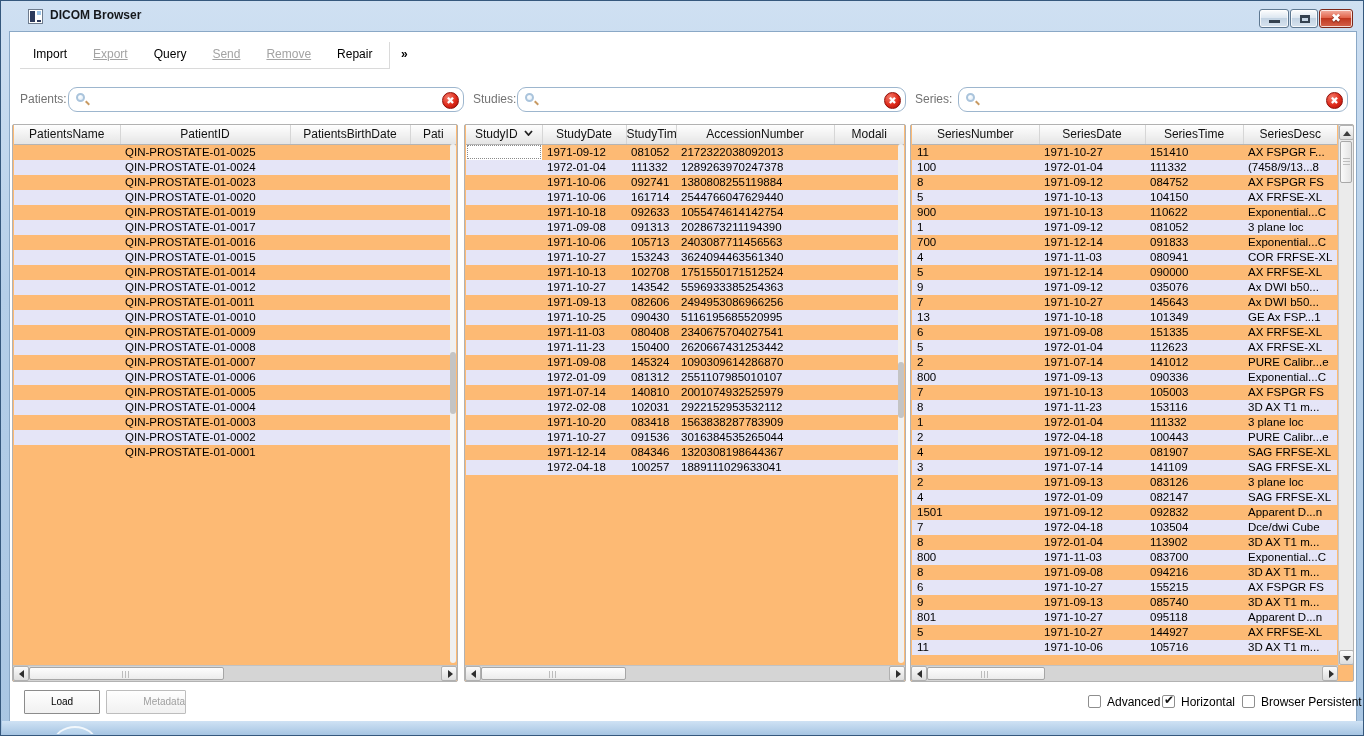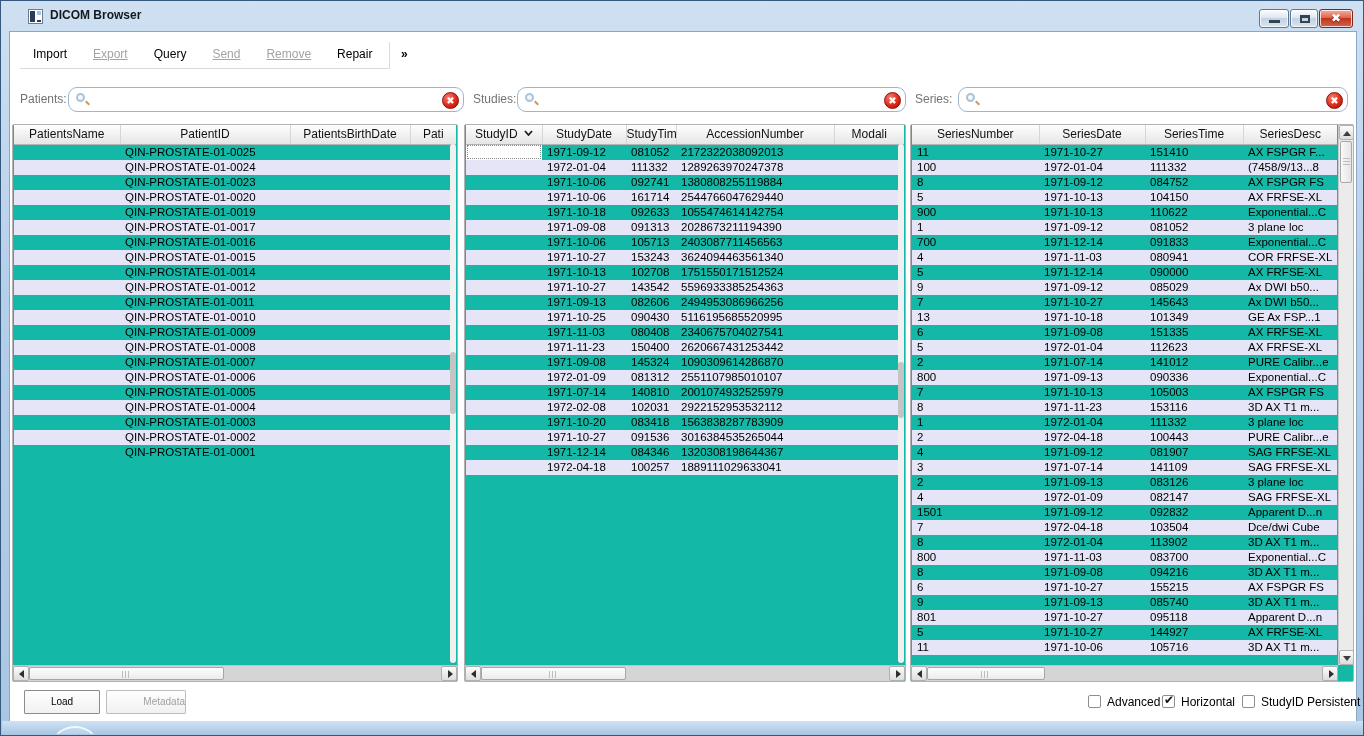--- a/index.html
+++ b/index.html
@@ -32,21 +32,21 @@
   
   .filters { position:absolute; left:0; top:52px; width:100%; height:32px; }
   .flabel { position:absolute; top:8px; font-size:12px; color:#737373; }
   .fsearch { position:absolute; top:3px; height:25px; background:#fff; border:1px solid #9db6ce; border-radius:9px; }
   .mag { position:absolute; left:7px; top:5px; width:9px; height:9px; border:2px solid #aac4dc; border-radius:50%; background:radial-gradient(circle at 35% 35%,#fff,#dceaf6); }
   .mag::after { content:""; position:absolute; left:7px; top:7px; width:5px; height:2px; background:#c89a62; transform:rotate(45deg); }
   .clearx { position:absolute; right:4px; top:4px; width:17px; height:17px; border-radius:50%;
     background:radial-gradient(circle at 35% 30%,#f47d6d,#df2a1a 55%,#a90b05); border:1px solid #8e0f08;
     color:#fff; font-size:10px; font-weight:bold; text-align:center; line-height:16px; }
   
-  .panel { position:absolute; top:92px; height:558px; border:1px solid #b2b2b2; border-radius:2px; background:#14b8a6; }
+  .panel { position:absolute; top:92px; height:558px; border:1px solid #b2b2b2; border-radius:2px; background:#fdba74; }
   .grid-wrap { position:absolute; left:1px; top:0; bottom:17px; overflow:hidden; }
   table.grid { border-collapse:collapse; table-layout:fixed; width:100%; }
   table.grid th { height:19px; font-size:12px; font-weight:normal; color:#111; text-align:center;
     background:linear-gradient(#fefefe,#efefef 60%,#e5e5e5); border-right:1px solid #d6d6d6; border-bottom:1px solid #b4b4b4;
     overflow:hidden; white-space:nowrap; }
   table.grid th:last-child { border-right:none; }
   table.grid td { height:15px; font-size:11.5px; color:#000; padding:0 0 0 5px; white-space:nowrap; overflow:hidden; line-height:15px; }
   table.grid tbody tr:nth-child(even) { background:#e5e5f7; }
   .studies-grid tbody tr:first-child td:first-child { outline:1px dotted #8a8a8a; outline-offset:-2px; background:#fff; }
   .sort-icon { display:inline-block; margin-left:6px; vertical-align:2px; }
@@ -564,21 +564,21 @@
               </tr>
               <tr>
                 <td>5</td>
                 <td>1971-12-14</td>
                 <td>090000</td>
                 <td>AX FRFSE-XL</td>
               </tr>
               <tr>
                 <td>9</td>
                 <td>1971-09-12</td>
-                <td>085029</td>
+                <td>035076</td>
                 <td>Ax DWI b50...</td>
               </tr>
               <tr>
                 <td>7</td>
                 <td>1971-10-27</td>
                 <td>145643</td>
                 <td>Ax DWI b50...</td>
               </tr>
               <tr>
                 <td>13</td>
@@ -751,21 +751,21 @@
       <div class="cbgroup" style="left:1078px">
         <span class="cbox"></span>
         <span class="cblabel">Advanced</span>
       </div>
       <div class="cbgroup" style="left:1152px">
         <span class="cbox checked"></span>
         <span class="cblabel">Horizontal</span>
       </div>
       <div class="cbgroup" style="left:1232px">
         <span class="cbox"></span>
-        <span class="cblabel">StudyID Persistent</span>
+        <span class="cblabel">Browser Persistent</span>
       </div>
     </div>
 
   </div>
 
   <div class="bottom-strip">
     <div class="orb-arc"></div>
   </div>
 
 </div>

